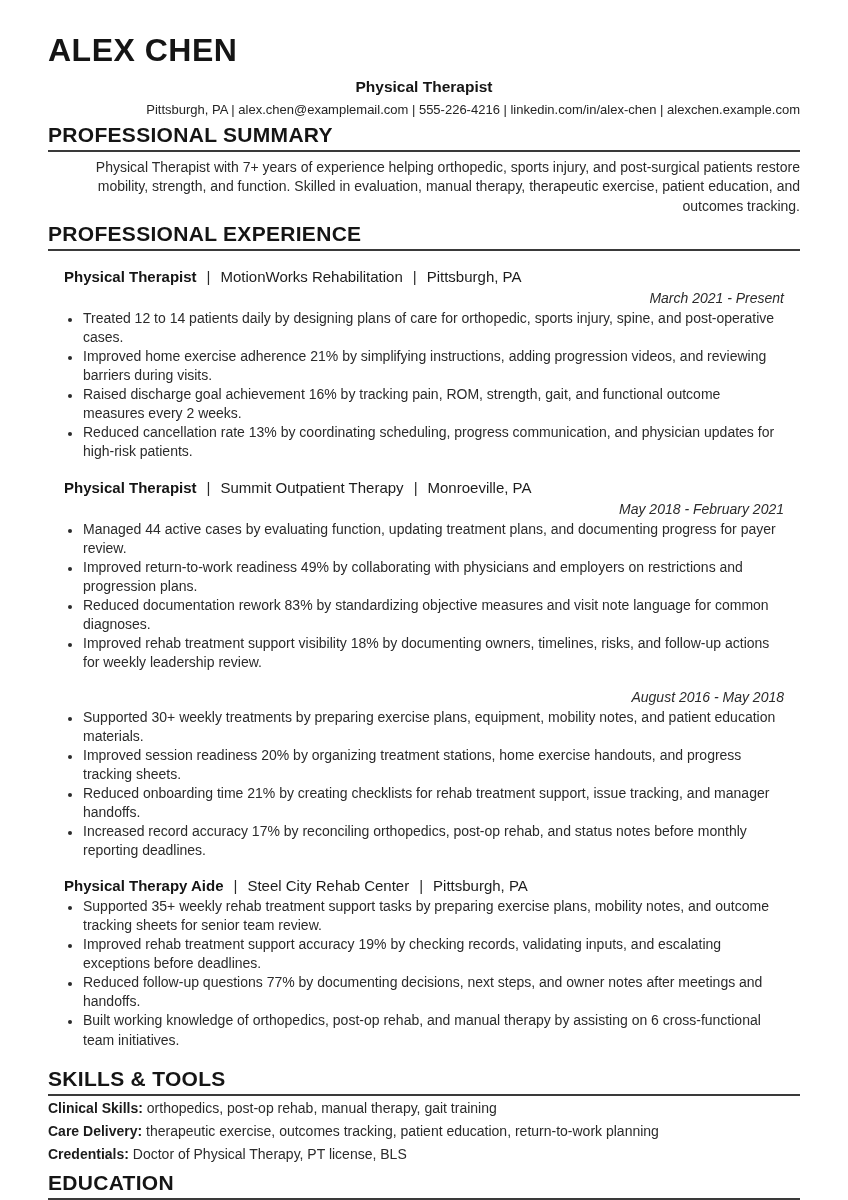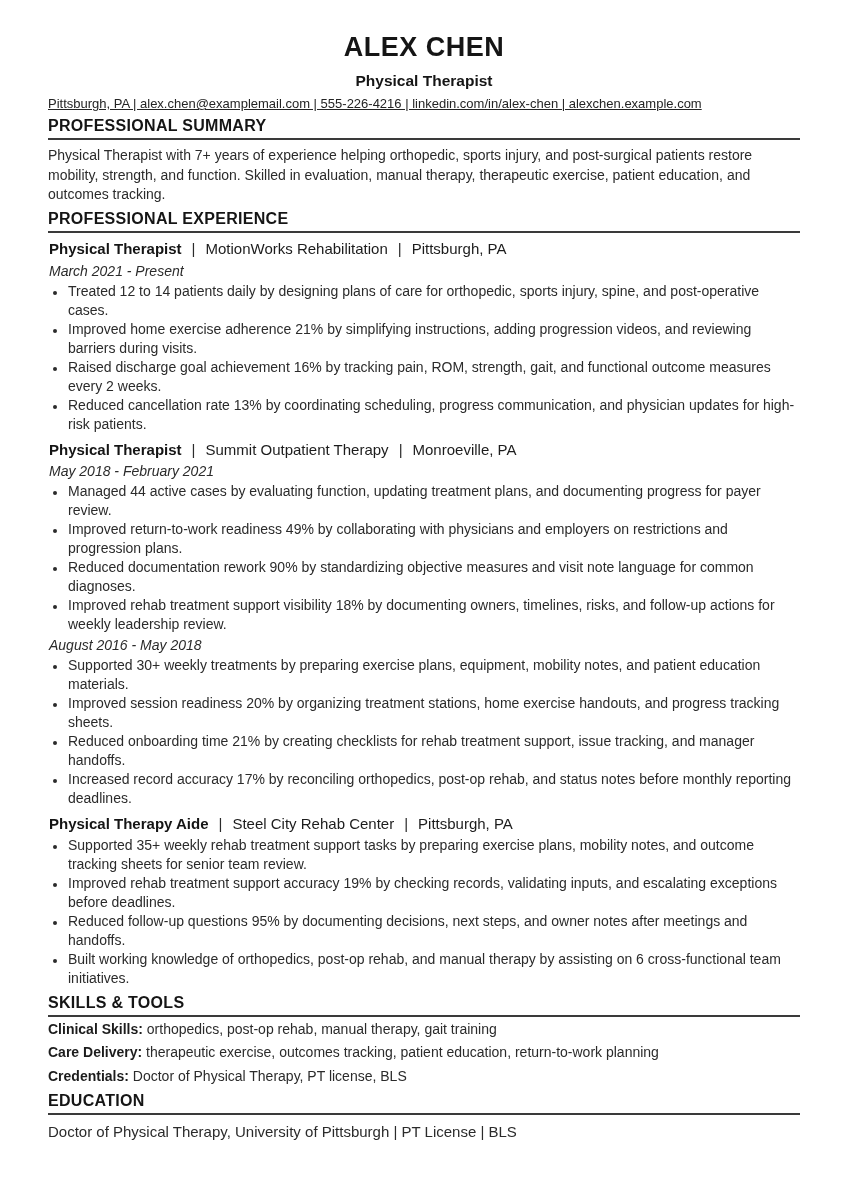--- a/index.html
+++ b/index.html
@@ -8,75 +8,76 @@
     width: 848px;
     min-height: 1200px;
     margin: 0 auto;
     padding: 32px 48px 40px 48px;
     background: #ffffff;
     font-family: "Liberation Sans", sans-serif;
     color: #2b2b2b;
   }
   
   .hdr-name {
-    text-align: center;
-    font-size: 27px;
+    text-align: left;
+    font-size: 32px;
     font-weight: bold;
     letter-spacing: 0.5px;
     color: #151515;
     margin: 0 0 9px 0;
     line-height: 1.15;
   }
   .hdr-title {
     text-align: center;
     font-size: 15.5px;
     font-weight: bold;
     color: #151515;
     margin: 0 0 6px 0;
   }
   .hdr-contact {
-    text-align: left;
+    text-align: right;
     font-size: 13px;
     color: #242424;
     margin: 0 0 4px 0;
-    text-decoration: underline;
   }
   
   h2.sec {
-    font-size: 16px;
+    font-size: 21px;
     font-weight: bold;
     letter-spacing: 0.3px;
     color: #151515;
     margin: 5px 0 0 0;
     padding: 0 0 3px 0;
     border-bottom: 2px solid #3a3a3a;
     line-height: 1.2;
   }
   
   .summary {
     font-size: 14px;
     line-height: 1.38;
     margin: 6px 0 3px 0;
+    text-align: right;
   }
   
-  .job { margin: 1px; }
+  .job { margin: 16px; }
   .job-line {
     font-size: 15px;
     color: #1c1c1c;
     margin: 6px 0 0 0;
     line-height: 1.35;
   }
   .job-title { font-weight: bold; color: #151515; }
   .sep { margin: 0 10px; color: #2b2b2b; }
   .job-dates {
     font-style: italic;
     font-size: 14px;
     color: #2b2b2b;
     margin: 2px 0 1px 0;
     line-height: 1.35;
+    text-align: right;
   }
   ul.bullets {
     margin: 1px 0 0 0;
     padding: 0 0 0 18px;
     list-style: disc outside;
   }
   ul.bullets li {
     font-size: 14px;
     line-height: 1.36;
     margin: 0;
@@ -130,21 +131,21 @@
     </div>
 
     <div class="job">
       <div class="job-line">
         <span class="job-title">Physical Therapist</span><span class="sep">|</span><span>Summit Outpatient Therapy</span><span class="sep">|</span><span>Monroeville, PA</span>
       </div>
       <div class="job-dates">May 2018 - February 2021</div>
       <ul class="bullets">
         <li>Managed 44 active cases by evaluating function, updating treatment plans, and documenting progress for payer review.</li>
         <li>Improved return-to-work readiness 49% by collaborating with physicians and employers on restrictions and progression plans.</li>
-        <li>Reduced documentation rework 90% by standardizing objective measures and visit note language for common diagnoses.</li>
+        <li>Reduced documentation rework 83% by standardizing objective measures and visit note language for common diagnoses.</li>
         <li>Improved rehab treatment support visibility 18% by documenting owners, timelines, risks, and follow-up actions for weekly leadership review.</li>
       </ul>
     </div>
 
     <div class="job">
       <div class="job-dates">August 2016 - May 2018</div>
       <ul class="bullets">
         <li>Supported 30+ weekly treatments by preparing exercise plans, equipment, mobility notes, and patient education materials.</li>
         <li>Improved session readiness 20% by organizing treatment stations, home exercise handouts, and progress tracking sheets.</li>
         <li>Reduced onboarding time 21% by creating checklists for rehab treatment support, issue tracking, and manager handoffs.</li>
@@ -152,21 +153,21 @@
       </ul>
     </div>
 
     <div class="job">
       <div class="job-line">
         <span class="job-title">Physical Therapy Aide</span><span class="sep">|</span><span>Steel City Rehab Center</span><span class="sep">|</span><span>Pittsburgh, PA</span>
       </div>
       <ul class="bullets">
         <li>Supported 35+ weekly rehab treatment support tasks by preparing exercise plans, mobility notes, and outcome tracking sheets for senior team review.</li>
         <li>Improved rehab treatment support accuracy 19% by checking records, validating inputs, and escalating exceptions before deadlines.</li>
-        <li>Reduced follow-up questions 95% by documenting decisions, next steps, and owner notes after meetings and handoffs.</li>
+        <li>Reduced follow-up questions 77% by documenting decisions, next steps, and owner notes after meetings and handoffs.</li>
         <li>Built working knowledge of orthopedics, post-op rehab, and manual therapy by assisting on 6 cross-functional team initiatives.</li>
       </ul>
     </div>
   </section>
 
   <section>
     <h2 class="sec">SKILLS &amp; TOOLS</h2>
     <p class="skill-line">
       <span class="skill-label">Clinical Skills:</span>
       <span>orthopedics, post-op rehab, manual therapy, gait training</span>

